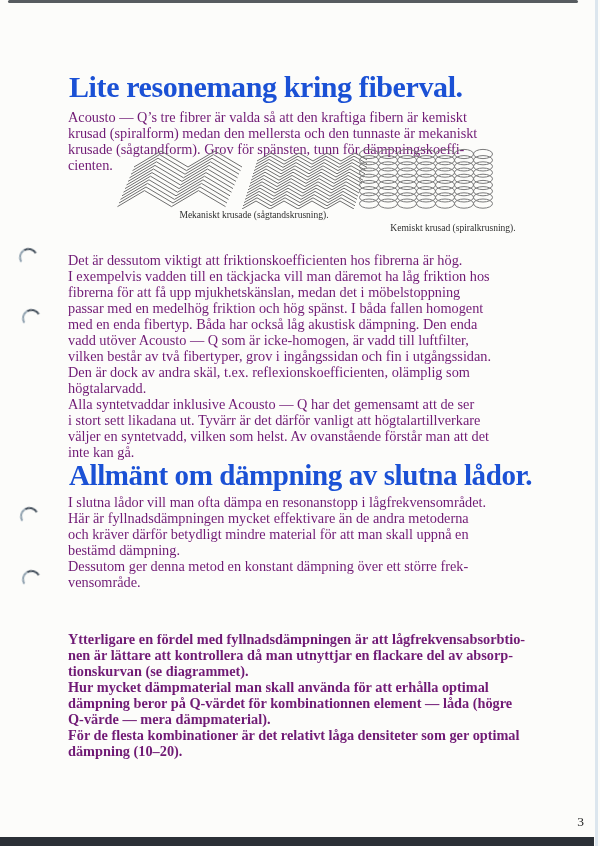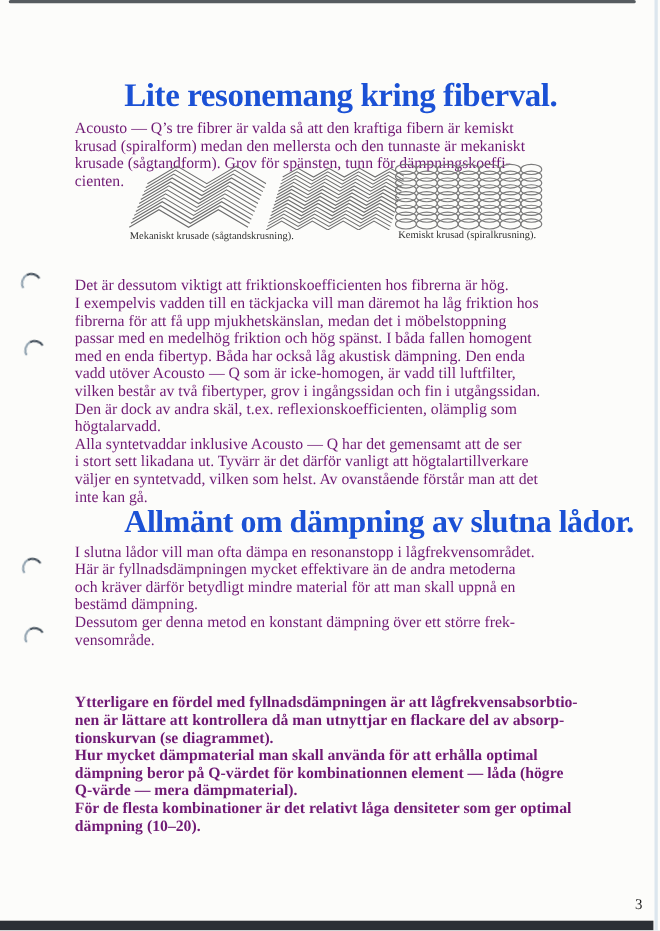--- a/index.html
+++ b/index.html
@@ -31,41 +31,41 @@
   }
   .p-intro { top:95px; }
   .p-friction { top:238px; }
   .p-boxes { top:480px; }
   .obs1 { top:578px; padding-left:52px; text-indent:-52px; }
   .p-filling { top:617px;font-weight:bold; }
   .obs2 { top:749px; padding-left:52px; text-indent:-52px; }
   .figure { position:absolute; }
   .fig-caption {
     position:absolute; font-size:9.5px; color:#2e2e2e;
-    white-space:nowrap;
+    text-align:center; white-space:nowrap;
   }
   .cap1 { left:118px; top:210px; width:272px; }
-  .cap2 { left:362px; top:209px; width:182px; }
+  .cap2 { left:362px; top:223px; width:182px; }
   .page-number { position:absolute; left:560px; top:814px; width:24px; text-align:right; font-size:13.5px; color:#1d1d1d; }
 </style>
 </head>
 <body>
 
 <div class="page">
 
   <div class="scan-top"></div>
   <div class="scan-right"></div>
   <div class="scan-bottom"></div>
 
   <div class="ring" style="left:19px; top:248px;"></div>
   <div class="ring" style="left:22px; top:309px;"></div>
   <div class="ring" style="left:20px; top:507px;"></div>
   <div class="ring" style="left:22px; top:570px;"></div>
 
-  <h1 class="headline h1" style="color: rgb(27, 81, 213); margin-left: 44px;">Lite resonemang kring fiberval.</h1>
+  <h1 class="headline h1" style="color: rgb(27, 81, 213);">Lite resonemang kring fiberval.</h1>
 
   <p class="body-text p-intro">Acousto — Q’s tre fibrer är valda så att den kraftiga fibern är kemiskt
 krusad (spiralform) medan den mellersta och den tunnaste är mekaniskt
 krusade (sågtandform). Grov för spänsten, tunn för dämpningskoeffi-
 cienten.</p>
 
   <svg id="fig-coarse" class="figure" style="left:116px; top:147px;" width="126" height="62" viewBox="0 0 126 62">
       <path d="M0,16 L27,0 L54,16 L81,0 L108,16 " fill="none" stroke="#6e6e6e" stroke-width="1" transform="translate(18,4)"></path>
       <path d="M0,16 L27,0 L54,16 L81,0 L108,16 " fill="none" stroke="#6e6e6e" stroke-width="1" transform="translate(16.5,7.6)"></path>
       <path d="M0,16 L27,0 L54,16 L81,0 L108,16 " fill="none" stroke="#6e6e6e" stroke-width="1" transform="translate(15,11.2)"></path>
@@ -173,21 +173,21 @@
 med en enda fibertyp. Båda har också låg akustisk dämpning. Den enda
 vadd utöver Acousto — Q som är icke-homogen, är vadd till luftfilter,
 vilken består av två fibertyper, grov i ingångssidan och fin i utgångssidan.
 Den är dock av andra skäl, t.ex. reflexionskoefficienten, olämplig som
 högtalarvadd.
 Alla syntetvaddar inklusive Acousto — Q har det gemensamt att de ser
 i stort sett likadana ut. Tyvärr är det därför vanligt att högtalartillverkare
 väljer en syntetvadd, vilken som helst. Av ovanstående förstår man att det
 inte kan gå.</p>
 
-  <h1 class="headline h2" style="color: rgb(27, 81, 213); margin-left: 44px;">Allmänt om dämpning av slutna lådor.</h1>
+  <h1 class="headline h2" style="color: rgb(27, 81, 213);">Allmänt om dämpning av slutna lådor.</h1>
 
   <p class="body-text p-boxes">I slutna lådor vill man ofta dämpa en resonanstopp i lågfrekvensområdet.
 Här är fyllnadsdämpningen mycket effektivare än de andra metoderna
 och kräver därför betydligt mindre material för att man skall uppnå en
 bestämd dämpning.
 Dessutom ger denna metod en konstant dämpning över ett större frek-
 vensområde.</p>
 
 
   <p class="body-text p-filling">Ytterligare en fördel med fyllnadsdämpningen är att lågfrekvensabsorbtio-

